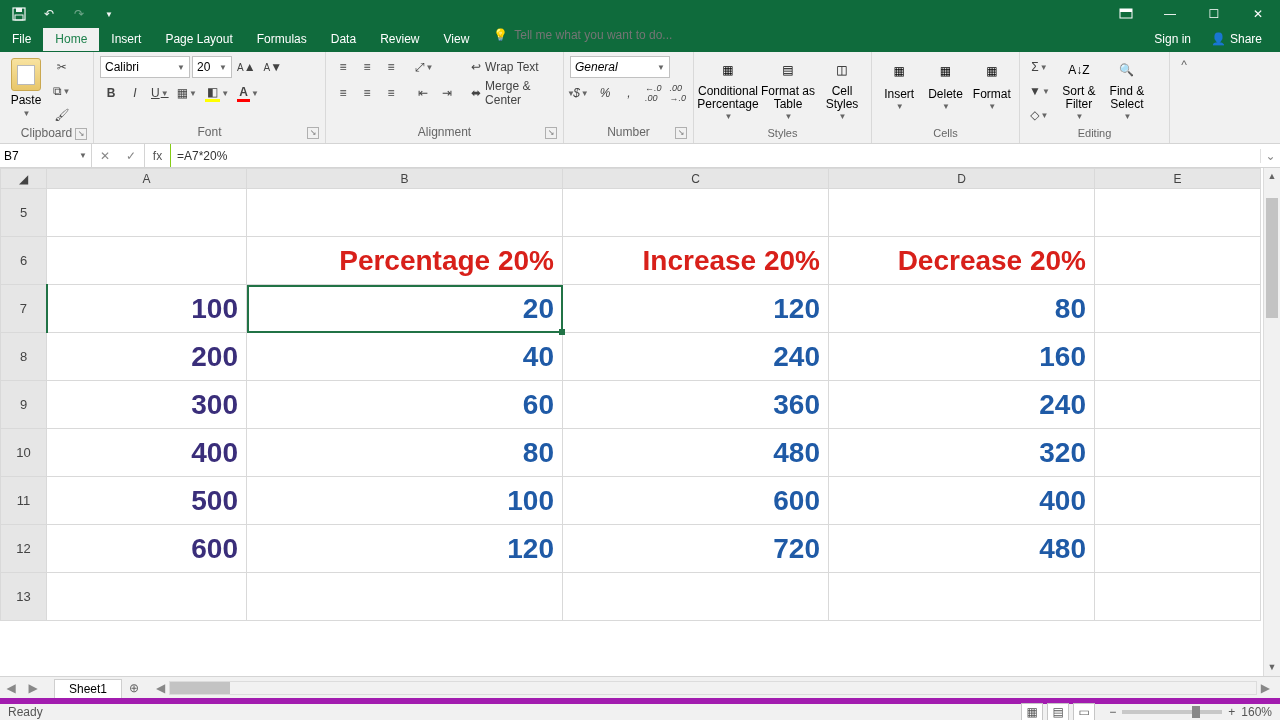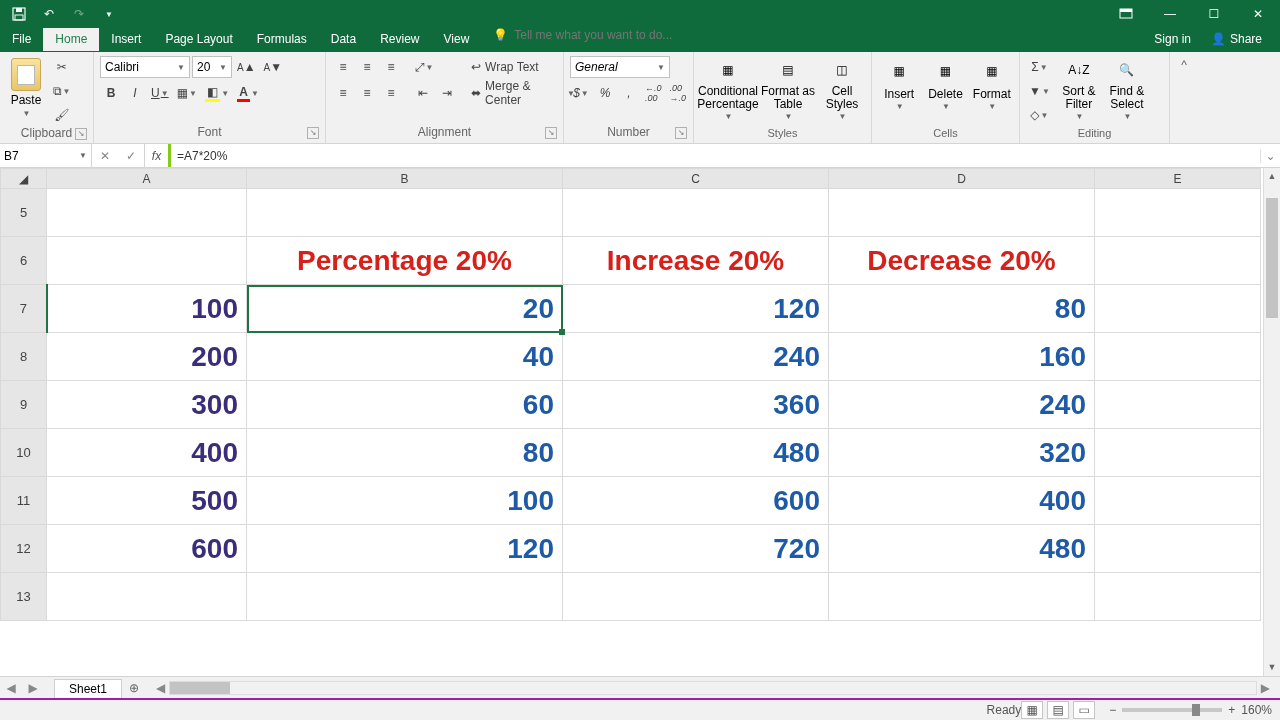--- a/index.html
+++ b/index.html
@@ -40,33 +40,33 @@
   .formatsel{width:100px;height:22px;border:1px solid #c1c1c1;background:#fff;padding:0 4px;display:flex;align-items:center;justify-content:space-between;}
   .bigbtn{width:56px;height:66px;display:flex;flex-direction:column;align-items:center;justify-content:flex-start;padding-top:2px;gap:2px;font-size:11px;text-align:center;line-height:1.1;}
   .bigbtn .ico{width:28px;height:28px;display:flex;align-items:center;justify-content:center;}
   .bigbtn.small{width:44px;}
   .collapse-rib{width:28px;display:flex;align-items:flex-start;justify-content:center;padding-top:6px;color:#666;}
   
   .fbar{height:24px;border-bottom:1px solid #d4d4d4;display:flex;align-items:center;background:#fff;}
   .namebox{width:92px;height:100%;border-right:1px solid #d4d4d4;display:flex;align-items:center;justify-content:space-between;padding:0 4px;}
   .fxbtns{display:flex;align-items:center;height:100%;border-right:1px solid #d4d4d4;}
   .fxbtns .b{width:26px;text-align:center;color:#888;}
-  .fxlabel{width:26px;text-align:center;font-style:italic;color:#555;border-right:3px solid #84cc16;height:100%;display:flex;align-items:center;justify-content:center;}
+  .fxlabel{width:26px;text-align:center;color:#555;border-right:1px solid #84cc16;height:100%;display:flex;align-items:center;justify-content:center;}
   .formula{flex:1;padding:0 6px;color:#333;}
   .fexpand{width:20px;text-align:center;color:#888;border-left:1px solid #e0e0e0;}
   
   .gridwrap{flex:1;position:relative;overflow:hidden;background:#fff;}
   table.grid{border-collapse:collapse;table-layout:fixed;width:1260px;}
   table.grid th, table.grid td{border:1px solid #d9d9d9;padding:0;}
   table.grid thead th{background:#e6e6e6;color:#444;font-weight:normal;height:20px;font-size:12px;}
   table.grid thead th.corner{background:#e6e6e6;width:46px;}
   table.grid tbody th{background:#e6e6e6;color:#444;font-weight:normal;width:46px;text-align:center;font-size:13px;}
   table.grid td{height:48px;font-size:28px;padding:0 8px;vertical-align:middle;}
   .colA{width:200px;} .colB{width:316px;} .colC{width:266px;} .colD{width:266px;} .colE{width:166px;}
-  .hdrcell{color:#d8201a;font-weight:bold;text-align:center;}
+  .hdrcell{color:#d8201a;font-weight:bold;text-align:right;}
   .valA{color:#3a2e7a;font-weight:bold;text-align:right;}
   .valN{color:#1f5aa6;font-weight:bold;text-align:right;}
   
   th.actv{background:#d4d4d4;border-bottom:2px solid #217346;}
   tbody th.actv{border-right:2px solid #217346;border-bottom:1px solid #d9d9d9;}
   
   td.sel{outline:2px solid #217346;outline-offset:-2px;position:relative;}
   td.sel:after{content:"";position:absolute;right:-3px;bottom:-3px;width:6px;height:6px;background:#217346;}
   
   td.pbrk{border-right:1px dashed #888;}
@@ -76,21 +76,21 @@
   .vscroll .arr{position:absolute;left:0;right:0;height:17px;text-align:center;color:#666;font-size:9px;line-height:17px;}
   
   .sheetrow{height:22px;background:#f1f1f1;border-top:1px solid #d4d4d4;display:flex;align-items:center;}
   .sheetrow .navbtn{width:22px;text-align:center;color:#888;}
   .sheetrow .stab{padding:2px 14px;background:#fff;border:1px solid #cfcfcf;border-bottom:none;font-size:12px;position:relative;top:1px;}
   .sheetrow .addsheet{width:24px;text-align:center;color:#666;}
   .sheetrow .hscroll{flex:1;margin:0 6px;display:flex;align-items:center;}
   .sheetrow .hscroll .track{flex:1;height:14px;background:#f1f1f1;border:1px solid #dcdcdc;position:relative;}
   .sheetrow .hscroll .thumb{position:absolute;left:0;top:0;bottom:0;width:60px;background:#c3c3c3;}
   
-  .status{height:22px;background:#f1f1f1;border-top:2px solid #a21caf;display:flex;align-items:center;justify-content:flex-end;padding:0 8px;color:#555;}
+  .status{height:22px;background:#f1f1f1;border-top:6px solid #a21caf;display:flex;align-items:center;justify-content:space-between;padding:0 8px;color:#555;}
   .status .views{display:flex;align-items:center;gap:4px;}
   .status .views .vb{width:22px;height:18px;border:1px solid #c6c6c6;display:flex;align-items:center;justify-content:center;background:#fff;}
   .status .zoom{display:flex;align-items:center;gap:6px;}
   .status .slider{width:100px;height:4px;background:#c8c8c8;position:relative;}
   .status .slider .knob{position:absolute;top:-4px;left:70%;width:8px;height:12px;background:#888;}
 </style>
 </head>
 <body>
 
 <div class="titlebar">

